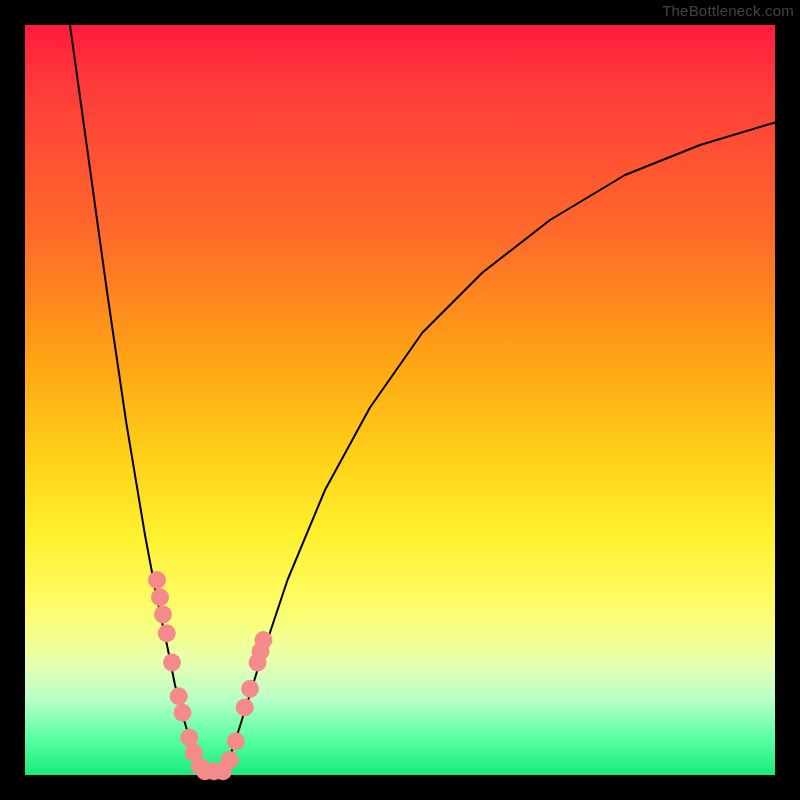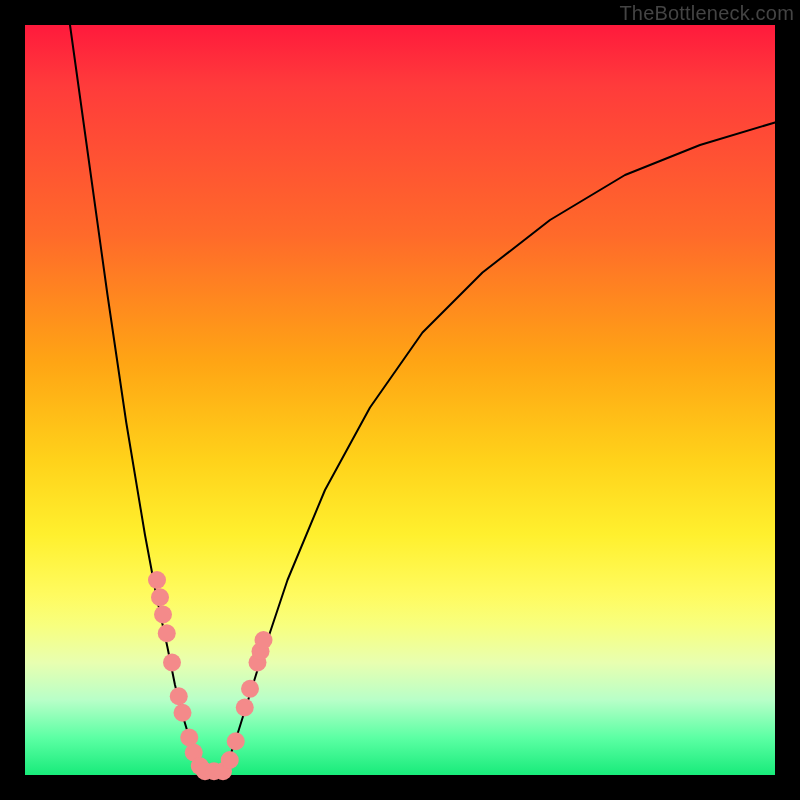--- a/index.html
+++ b/index.html
@@ -38,21 +38,21 @@
       #e8ffb0 85%,
       #b8ffc8 90%,
       #5cffa4 95%,
       #18eb7a 100%);
   }
   .watermark {
     position: absolute;
     top: 2px;
     right: 6px;
     color: #444;
-    font-size: 20px;
+    font-size: 15px;
     font-weight: 500;
     letter-spacing: 0.2px;
     user-select: none;
   }
   svg.curve {
     position: absolute;
     left: 0;
     top: 0;
     width: 750px;
     height: 750px;

